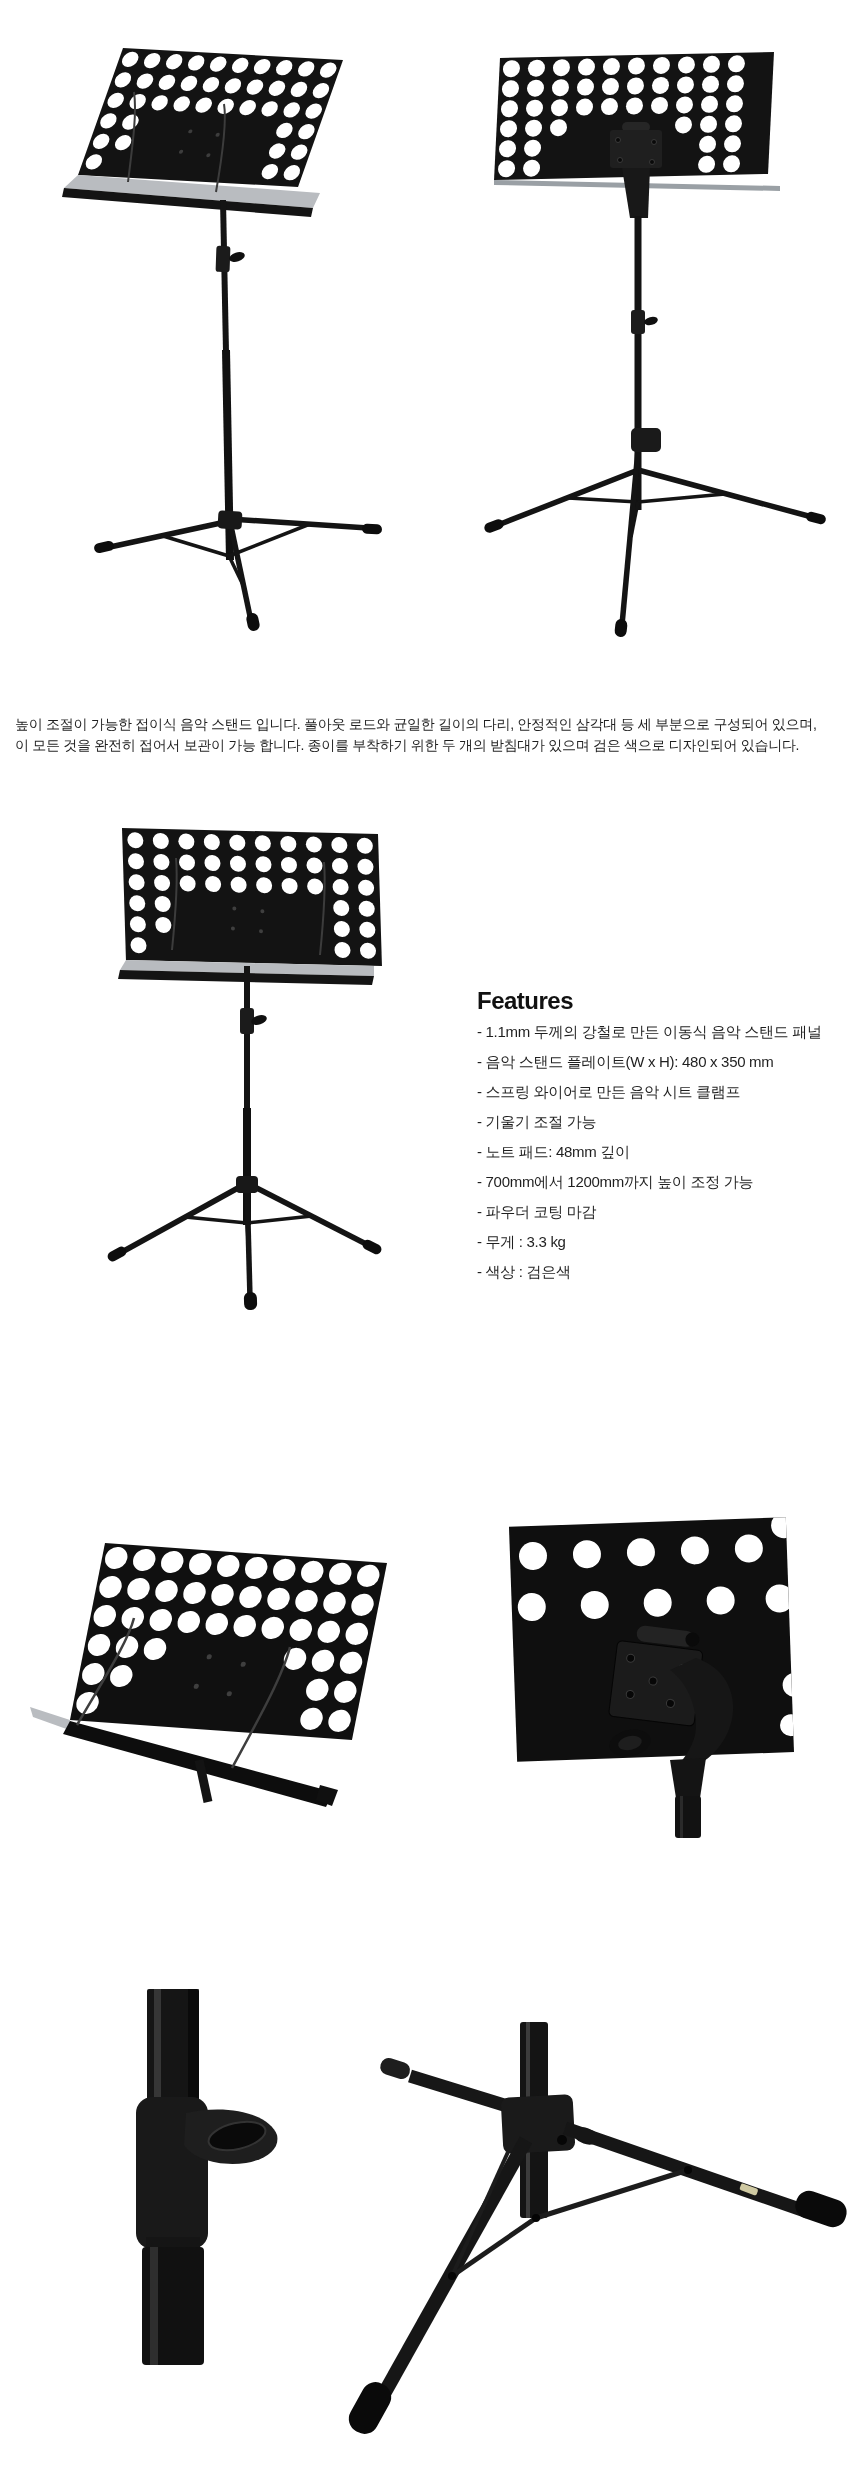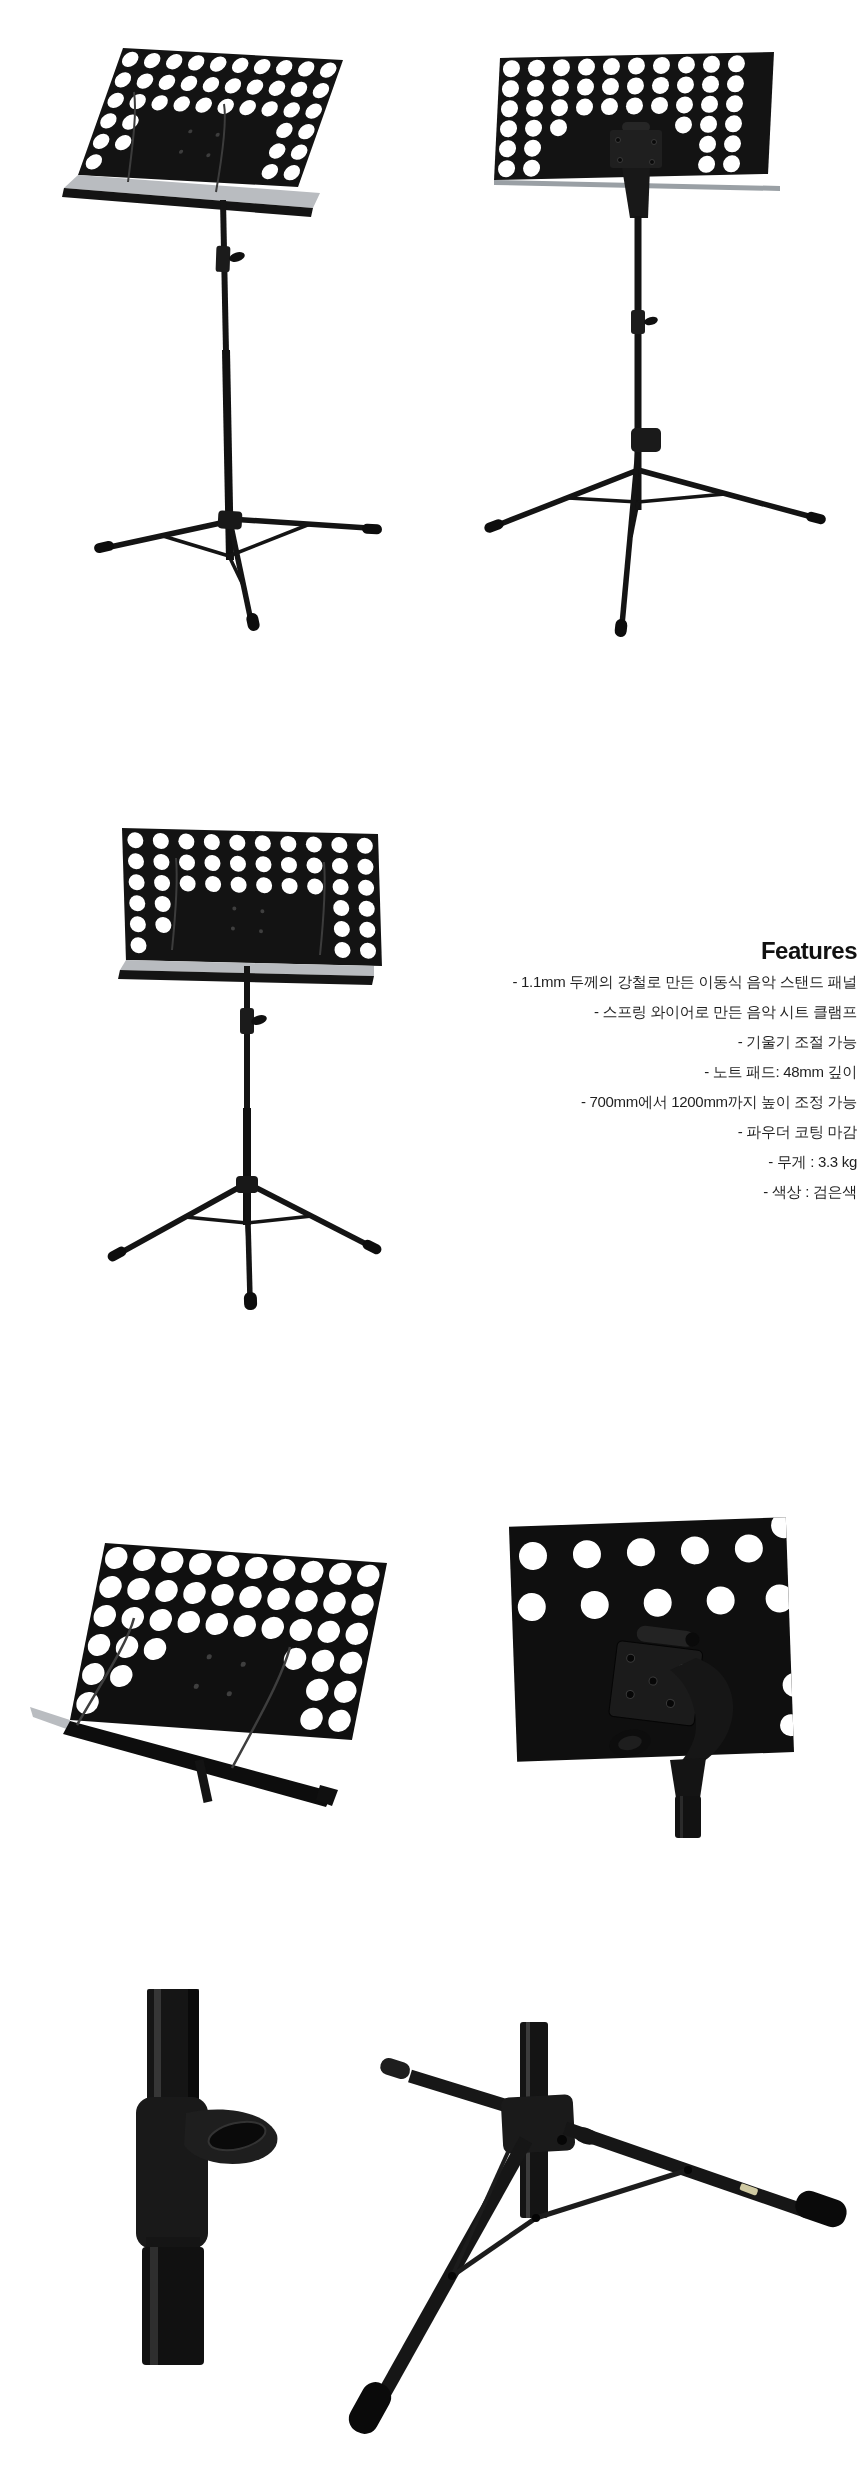--- a/index.html
+++ b/index.html
@@ -9,21 +9,21 @@
     color:var(--text,#1f1f1f);
     font-family:"Liberation Sans","DejaVu Sans",sans-serif;
     overflow:hidden;
   }
   figure{margin:0;padding:0;position:absolute;}
   .desc{
     position:absolute;left:15px;top:700px;width:840px;
     font-size:14px;line-height:21px;letter-spacing:-0.3px;
     white-space:nowrap;color:var(--text,#1f1f1f);
   }
-  .features{position:absolute;left:477px;top:937px;width:380px;text-align:right;}
+  .features{position:absolute;left:477px;top:987px;width:380px;}
   .features h2{
     margin:0;font-size:24px;line-height:28px;font-weight:bold;
     letter-spacing:-0.5px;color:#111;
   }
   .features ul{list-style:none;margin:2px 0 0 0;padding:0;}
   .features li{
     font-size:15px;line-height:30px;letter-spacing:-0.3px;
     white-space:nowrap;color:var(--text,#1f1f1f);
   }
 </style>
@@ -191,20 +191,24 @@
         <line x1="168" y1="450" x2="342" y2="497" stroke="#141414" stroke-width="5.5"></line>
         <line x1="168" y1="430" x2="152" y2="605" stroke="#141414" stroke-width="5.5"></line>
         <rect x="161" y="408" width="30" height="24" rx="5" fill="#1a1a1a"></rect>
         <rect x="14" y="501" width="20" height="10" rx="5" fill="#0d0d0d" transform="rotate(-21 24 506)"></rect>
         <rect x="336" y="493" width="20" height="10" rx="5" fill="#0d0d0d" transform="rotate(15 346 498)"></rect>
         <rect x="142" y="602" width="18" height="12" rx="6" fill="#0d0d0d" transform="rotate(96 151 608)"></rect>
       </g>
     </svg>
   </figure>
 
+  <p class="desc">
+    <span>높이 조절이 가능한 접이식 음악 스탠드 입니다. 풀아웃 로드와 균일한 길이의 다리, 안정적인 삼각대 등 세 부분으로 구성되어 있으며,</span><br>
+    <span>이 모든 것을 완전히 접어서 보관이 가능 합니다. 종이를 부착하기 위한 두 개의 받침대가 있으며 검은 색으로 디자인되어 있습니다.</span>
+  </p>
 
   <figure style="left:0px;top:780px;width:460px;height:640px">
     <svg viewBox="0 0 460 640" width="460" height="640">
       <g>
         <g transform="matrix(1,0.0234,0.03,1,122,48)">
           <rect width="256" height="132" fill="#131313"></rect>
           <g fill="#ffffff">
               <circle cx="13" cy="12" r="8"></circle>
               <circle cx="38.5" cy="12" r="8"></circle>
               <circle cx="64" cy="12" r="8"></circle>
@@ -277,20 +281,21 @@
         <rect x="362" y="462" width="20" height="10" rx="5" fill="#0d0d0d" transform="rotate(27 372 467)"></rect>
         <rect x="241" y="514" width="18" height="13" rx="6" fill="#0d0d0d" transform="rotate(88 250 521)"></rect>
       </g>
     </svg>
   </figure>
 
   <div class="features">
     <h2>Features</h2>
     <ul>
         <li>- 1.1mm 두께의 강철로 만든 이동식 음악 스탠드 패널</li>
+        <li>- 음악 스탠드 플레이트(W x H): 480 x 350 mm</li>
         <li>- 스프링 와이어로 만든 음악 시트 클램프</li>
         <li>- 기울기 조절 가능</li>
         <li>- 노트 패드: 48mm 깊이</li>
         <li>- 700mm에서 1200mm까지 높이 조정 가능</li>
         <li>- 파우더 코팅 마감</li>
         <li>- 무게 : 3.3 kg</li>
         <li>- 색상 : 검은색</li>
       </ul>
   </div>
 

